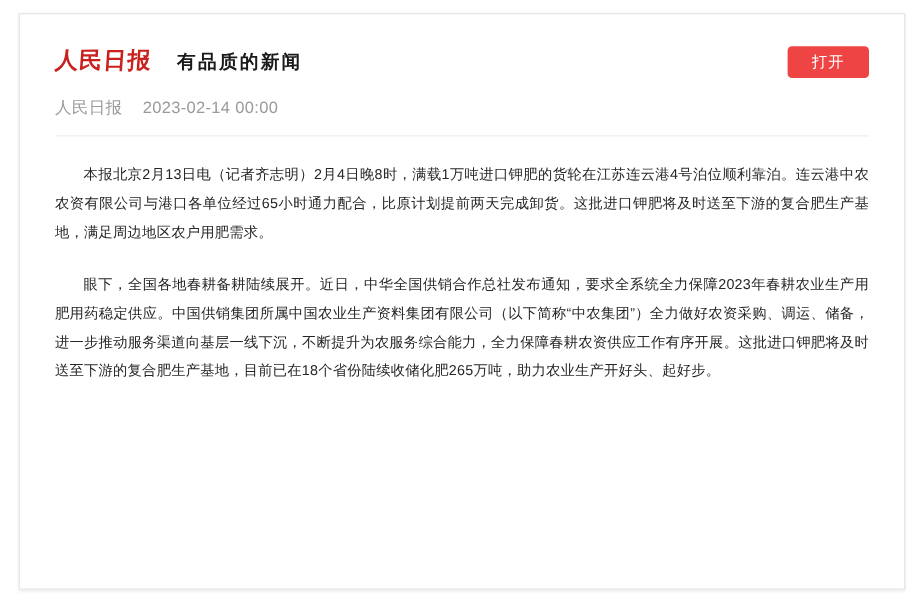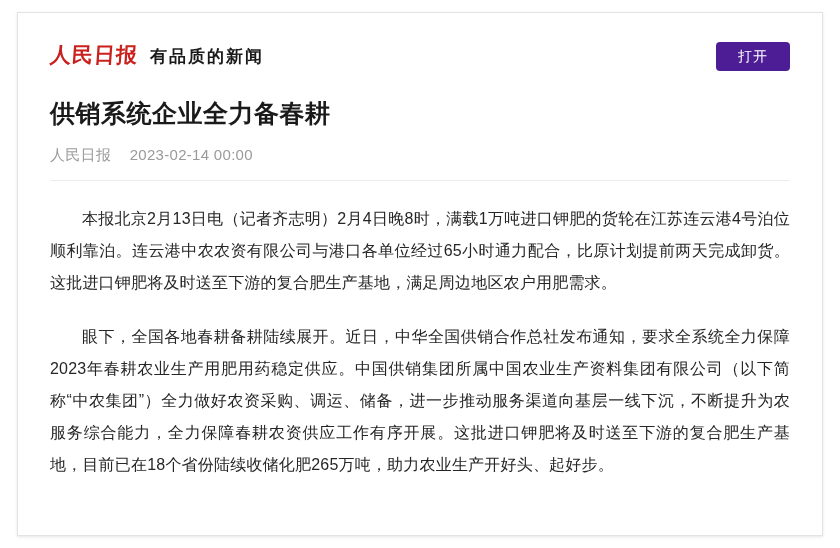--- a/index.html
+++ b/index.html
@@ -40,29 +40,29 @@
   .brand-logo {
     font-family: "DejaVu Serif", "Liberation Serif", serif;
     font-size: 21px;
     font-weight: bold;
     color: #c9211e;
     letter-spacing: 1px;
     line-height: 1;
     transform: skewX(-4deg);
   }
   .brand-slogan {
-    margin-left: 12px;
+    margin-left: 23px;
     font-family: "DejaVu Serif", "Liberation Serif", serif;
     font-size: 17px;
     color: #1a1a1a;
     letter-spacing: 2px;
     font-weight: 600;
   }
   .open-btn {
-    background: #4c1d95;
+    background: #ef4444;
     color: #ffffff;
     font-size: 14px;
     letter-spacing: 1px;
     border: none;
     border-radius: 4px;
     width: 74px;
     height: 29px;
     line-height: 29px;
     text-align: center;
     cursor: pointer;
@@ -86,21 +86,21 @@
     margin-right: 14px;
   }
   .divider {
     margin-top: 15px;
     border-top: 1px solid #ececec;
   }
   .body {
     margin-top: 4px;
   }
   .para {
-    font-size: 16px;
+    font-size: 13px;
     color: #262626;
     line-height: 2.0;
     text-align: justify;
     text-justify: inter-ideograph;
     text-indent: 2em;
     margin: 22px 0 0 0;
     letter-spacing: 0.2px;
   }
 </style>
 </head>
@@ -110,21 +110,20 @@
   <div class="inner">
 
     <div class="header-row">
       <div class="brand">
         <span class="brand-logo">人民日报</span>
         <span class="brand-slogan">有品质的新闻</span>
       </div>
       <div class="open-btn">打开</div>
     </div>
 
-    <div class="title">供销系统企业全力备春耕</div>
 
     <div class="meta">
       <span class="src">人民日报</span>
       <span>2023-02-14 00:00</span>
     </div>
 
     <div class="divider"></div>
 
     <div class="body">
       <p class="para">本报北京2月13日电（记者齐志明）2月4日晚8时，满载1万吨进口钾肥的货轮在江苏连云港4号泊位顺利靠泊。连云港中农农资有限公司与港口各单位经过65小时通力配合，比原计划提前两天完成卸货。这批进口钾肥将及时送至下游的复合肥生产基地，满足周边地区农户用肥需求。</p>

